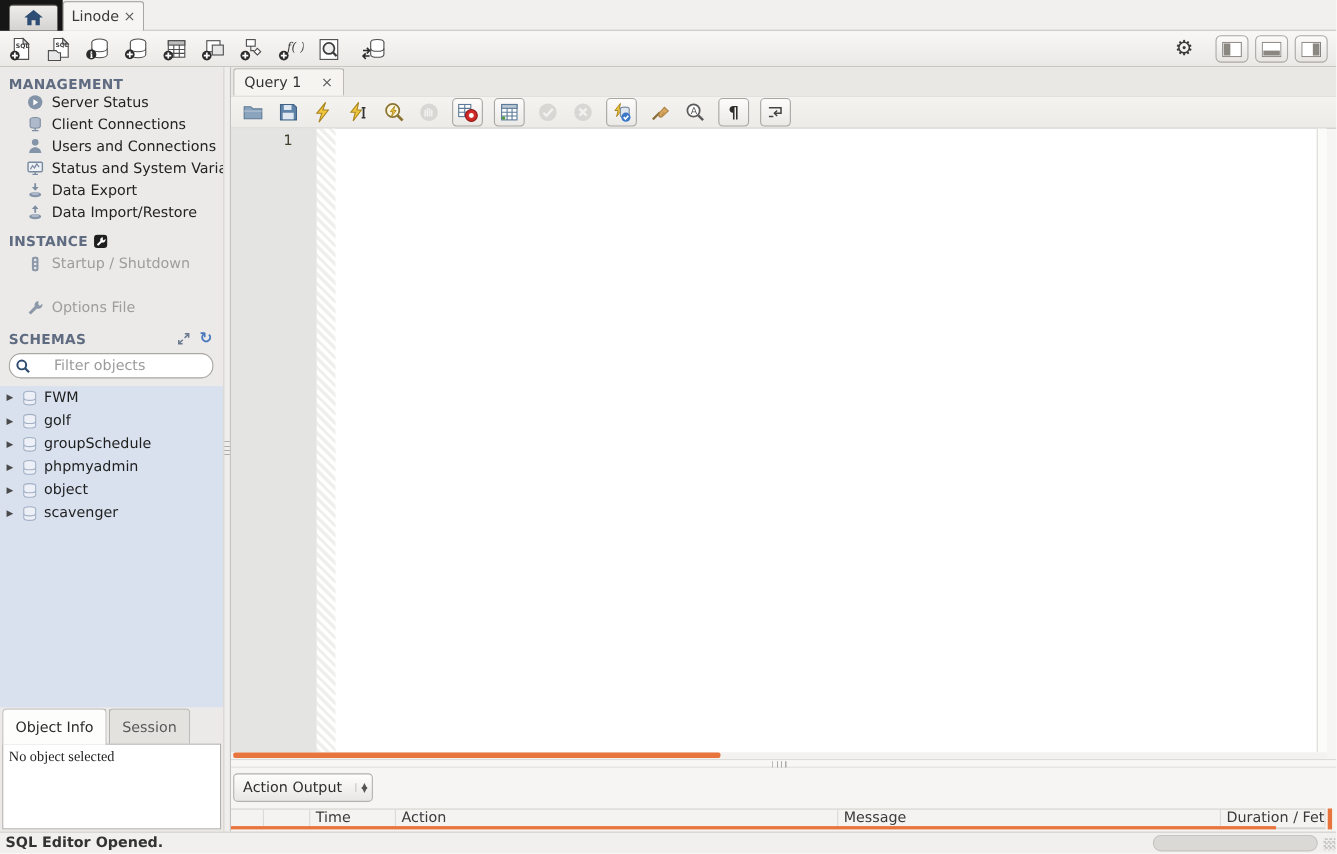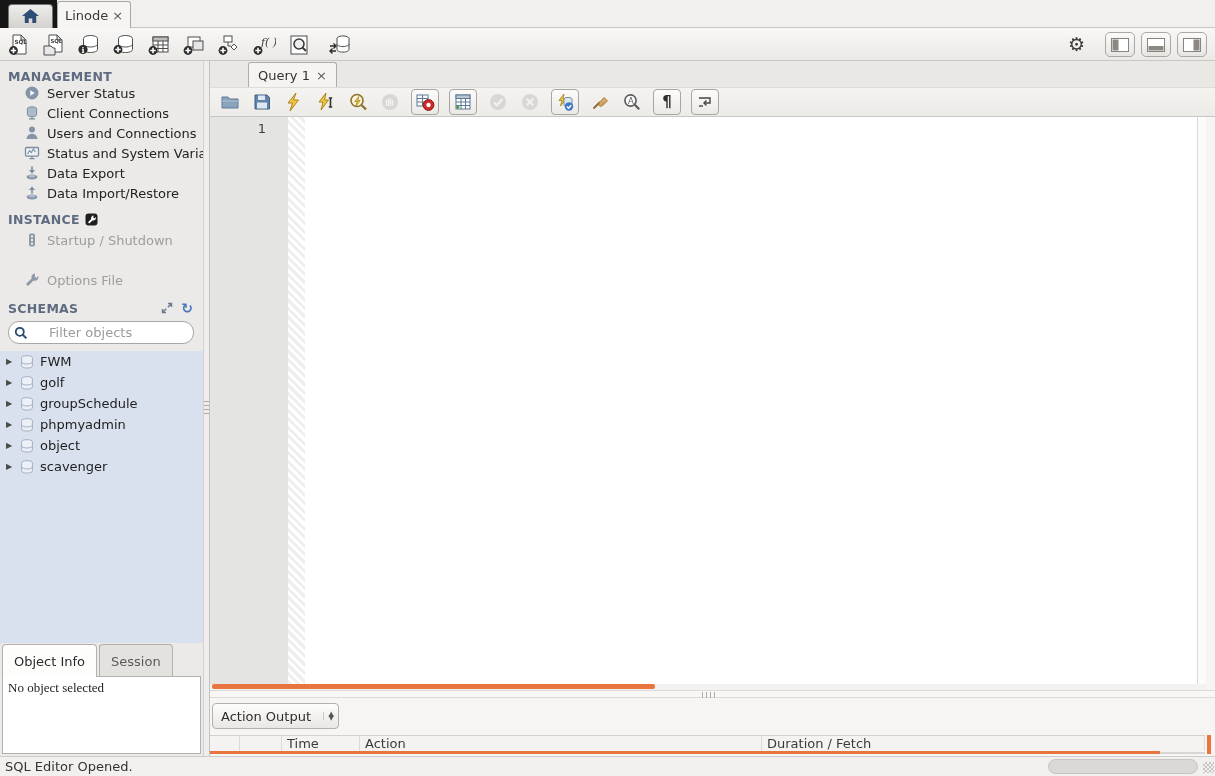--- a/index.html
+++ b/index.html
@@ -41,21 +41,21 @@
   .oi-tab.active { height:26px; background:#fdfdfc; color:#2b2b2b; position:relative; z-index:2; }
   .oi-tab.inactive { height:22px; background:#e4e2df; color:#5a5a5a; margin-left:2px; }
   .oi-panel { position:absolute; top:615px; left:2px; width:199px; height:78px; background:#fff; border:1px solid #b3b1ad; padding:3px 5px; color:#222;font-family:Liberation Serif, serif; }
 
   
   .vsplit { position:absolute; left:203px; top:61px; width:7px; bottom:20px; background:#efeeec; border-left:1px solid #d4d2ce; border-right:1px solid #c4c2be; display:flex; justify-content:center; }
   .gripv { width:5px; height:13px; margin-top:340px; background:repeating-linear-gradient(to bottom,#adaba7 0 1px,transparent 1px 4px); }
 
   
   .query-tabbar { position:absolute; left:210px; top:61px; right:0; height:26px; background:#eae8e5; }
-  .query-tab { position:absolute; left:2px; top:1px; height:25px; background:#f5f4f1; border:1px solid #aeaca8; border-bottom:none; border-radius:3px 3px 0 0; display:flex; align-items:center; gap:4px; padding:0 9px; color:#333;margin-left:36px; }
+  .query-tab { position:absolute; left:2px; top:1px; height:25px; background:#f5f4f1; border:1px solid #aeaca8; border-bottom:none; border-radius:3px 3px 0 0; display:flex; align-items:center; gap:16px; padding:0 9px; color:#333; }
   .ed-toolbar { position:absolute; left:210px; top:87px; right:0; height:30px; background:linear-gradient(#f4f3f0,#edebe8); border-top:1px solid #dedcd8; border-bottom:1px solid #c9c7c3; display:flex; align-items:center; padding-left:9px; gap:10px; }
   .ebtn { width:22px; height:22px; display:flex; align-items:center; justify-content:center; }
   .ebtn.toggled, .ebtn.boxed { border:1px solid #a8a6a2; border-radius:4px; background:linear-gradient(#fdfcfb,#ebe9e6); width:28px; height:26px; }
   .pilcrow { font-size:15px; color:#2d2d2d; font-weight:bold; }
 
   
   .editor-wrap { position:absolute; left:210px; top:117px; width:996px; height:567px; background:#fff; display:flex; }
   .gutter { width:78px; background:#e4e4e3; text-align:right; padding:4px 22px 0 0; color:#433f2e; font-size:13px; }
   .hatch { width:17px; background:repeating-linear-gradient(45deg,#efefee 0 3px,#ffffff 3px 6px); }
   .edit-text { flex:1; }
@@ -69,21 +69,21 @@
   .output { position:absolute; left:210px; top:698px; right:0; bottom:20px; background:#f6f5f3; }
   .ao-select { position:absolute; left:2px; top:5px; width:127px; height:26px; border:1px solid #b3b1ad; border-radius:4px; background:linear-gradient(#fdfdfc,#e9e7e4); display:flex; align-items:center; padding:0 4px 0 8px; color:#2e2e2e; }
   .spin { margin-left:auto; display:flex; flex-direction:column; align-items:center; border-left:1px solid #c9c7c3; padding-left:5px; line-height:.6; color:#555; font-size:7px; }
   .out-header { position:absolute; left:0; top:37px; right:10px; height:16px; background:#f4f3f1; border-top:1px solid #d4d2ce; display:flex; color:#3a3a3a; }
   .oh-cell { border-right:1px solid #dcdad7; padding-left:5px; line-height:15px; white-space:nowrap; overflow:hidden; font-size:13px; }
   .accentbar { position:absolute; left:0; top:53px; width:950px; height:3px; background:#e8743e; }
   .accentbar-rest { position:absolute; left:950px; top:54px; right:10px; height:2px; background:#d8d6d2; }
   .out-vscroll { position:absolute; right:4px; top:37px; width:4px; height:19px; background:#e8743e; }
 
   
-  .statusbar { position:absolute; left:0; right:0; bottom:0; height:20px; background:#f1f0ee; border-top:1px solid #cfcdc9; display:flex; align-items:center; padding-left:5px; color:#333; }
+  .statusbar { position:absolute; left:0; right:0; bottom:0; height:20px; background:#f1f0ee; border-top:1px solid #cfcdc9; display:flex; align-items:center; padding-left:5px; color:#333;font-weight:bold; }
   .status-pill { position:absolute; left:1048px; bottom:2px; width:150px; height:15px; background:#dbd9d5; border:1px solid #c6c4c0; border-radius:8px; }
   .corner-grip { position:absolute; right:1px; bottom:3px; width:11px; height:11px; background:repeating-conic-gradient(#b5b3af 0 25%,transparent 0 50%) 0 0/4px 4px; opacity:.7; }
 
   svg { display:block; }
 </style>
 </head>
 <body>
 
 <div id="app">
 
@@ -543,20 +543,21 @@
       <span class="spin">
           <span>▲</span>
           <span>▼</span>
         </span>
     </div>
     <div class="out-header">
       <div class="oh-cell" style="width:30px"></div>
       <div class="oh-cell" style="width:42px"></div>
       <div class="oh-cell" style="width:78px">Time</div>
       <div class="oh-cell" style="width:402px">Action</div>
+      <div class="oh-cell" style="width:348px">Message</div>
       <div class="oh-cell" style="flex:1">Duration / Fetch</div>
     </div>
     <div class="accentbar"></div>
     <div class="accentbar-rest"></div>
     <div class="out-vscroll"></div>
   </div>
 
   <div class="statusbar">
     <span>SQL Editor Opened.</span>
   </div>

